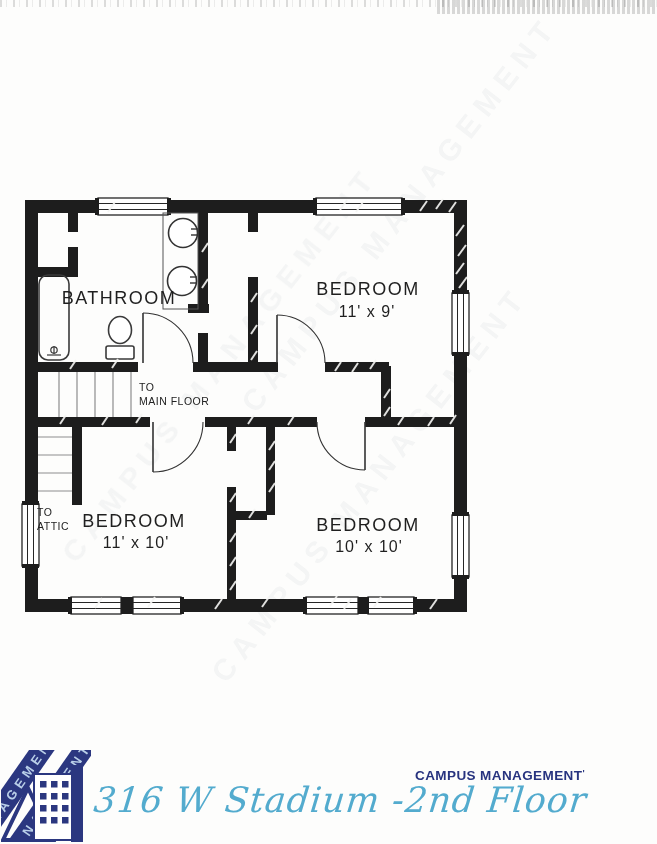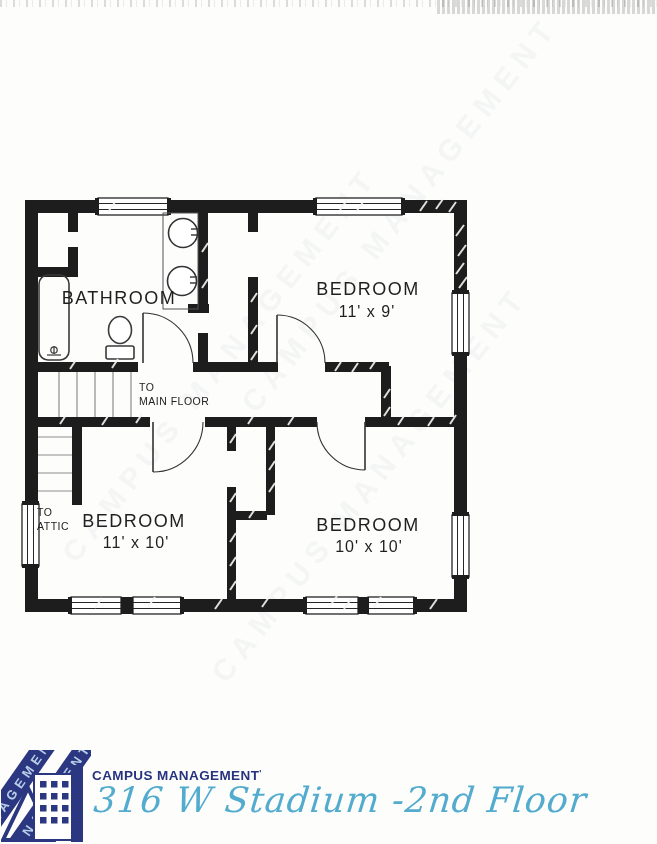--- a/index.html
+++ b/index.html
@@ -20,20 +20,21 @@
   .plan text{font-family:"Liberation Sans", sans-serif;}
   .room-label{fill:#1f1f1f;letter-spacing:1.5px;}
   .dim-label{fill:#1f1f1f;letter-spacing:1px;}
   .small-label{fill:#222;letter-spacing:.5px;}
   .footer{position:absolute;left:0;top:746px;width:657px;height:98px;}
   .logo-box{position:absolute;left:1px;top:4px;width:90px;height:92px;}
   .brand-block{position:absolute;left:92px;top:22px;white-space:nowrap;}
   .brand-line{
     font-size:13.5px;font-weight:bold;color:#27337f;letter-spacing:.4px;
     font-family:"Liberation Sans", sans-serif;
+    text-align:right;
   }
   .brand-tick{font-size:9px;vertical-align:4px;color:#27337f;}
   .script-title{
     margin-top:-1px;
     font-family:"DejaVu Serif", serif;font-style:italic;
     font-size:35px;color:#53abce;letter-spacing:1px;line-height:1.05;
     transform:skewX(-6deg);transform-origin:left bottom;white-space:nowrap;
   }
 </style>
 </head>

